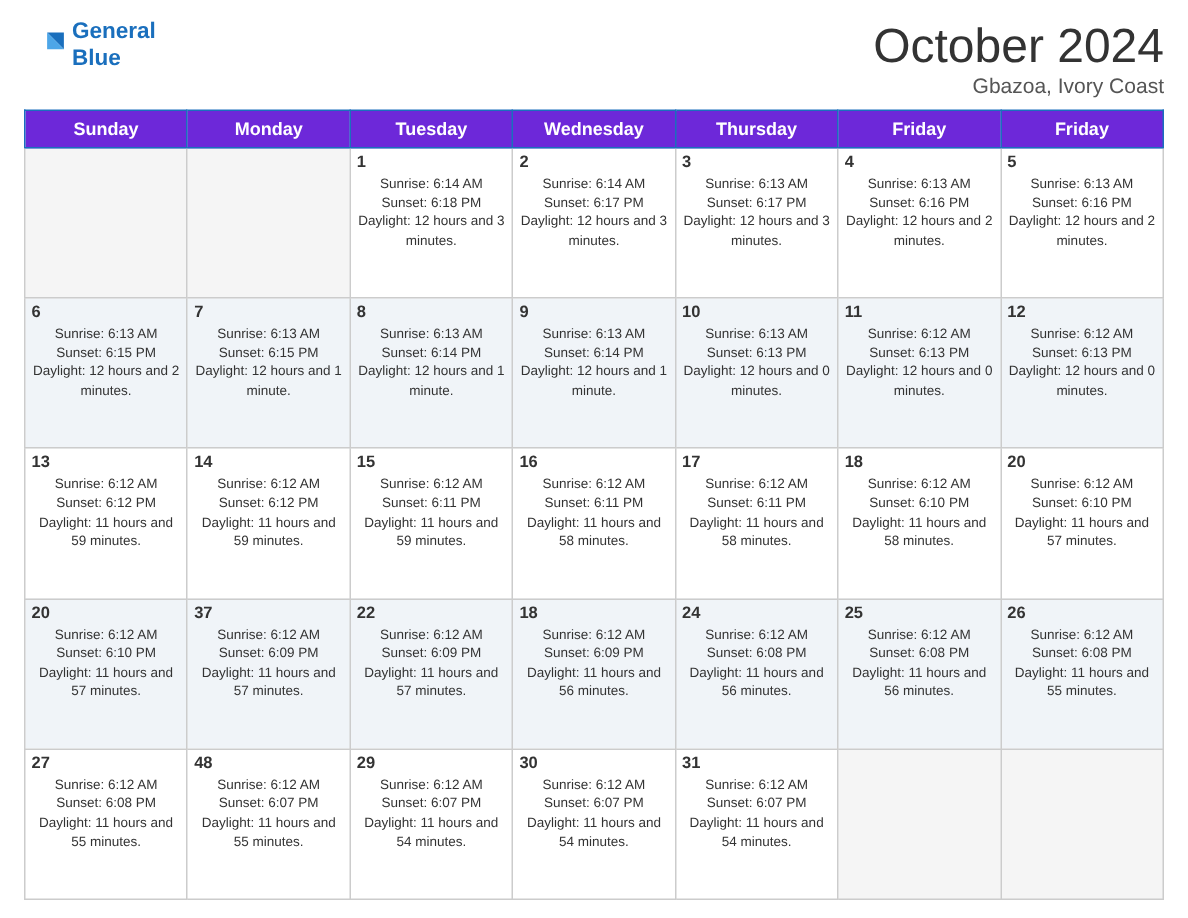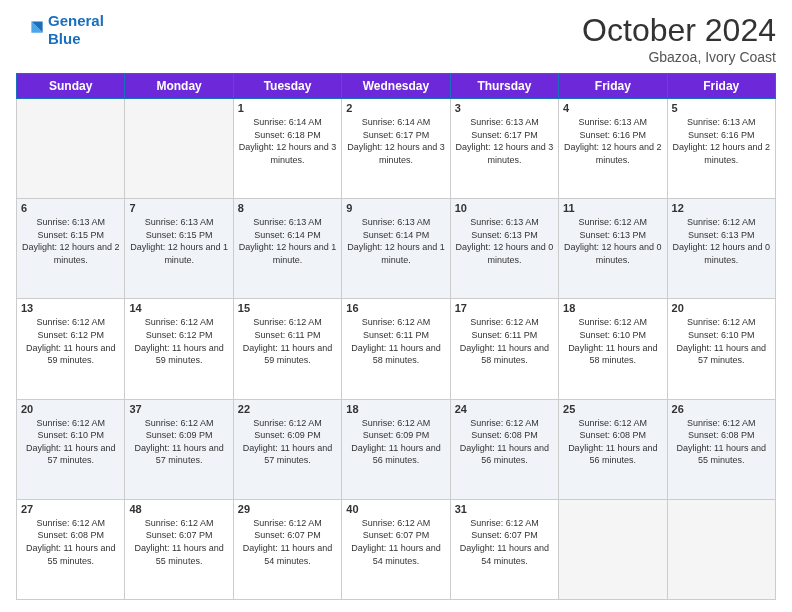--- a/index.html
+++ b/index.html
@@ -252,21 +252,21 @@
           </td>
           <td>
             <div class="day-num">48</div>
             <div class="cell-text">Sunrise: 6:12 AM<br>Sunset: 6:07 PM<br>Daylight: 11 hours and 55 minutes.</div>
           </td>
           <td>
             <div class="day-num">29</div>
             <div class="cell-text">Sunrise: 6:12 AM<br>Sunset: 6:07 PM<br>Daylight: 11 hours and 54 minutes.</div>
           </td>
           <td>
-            <div class="day-num">40</div>
+            <div class="day-num">30</div>
             <div class="cell-text">Sunrise: 6:12 AM<br>Sunset: 6:07 PM<br>Daylight: 11 hours and 54 minutes.</div>
           </td>
           <td>
             <div class="day-num">31</div>
             <div class="cell-text">Sunrise: 6:12 AM<br>Sunset: 6:07 PM<br>Daylight: 11 hours and 54 minutes.</div>
           </td>
           <td class="empty"></td>
           <td class="empty"></td>
         </tr>
       </tbody>

